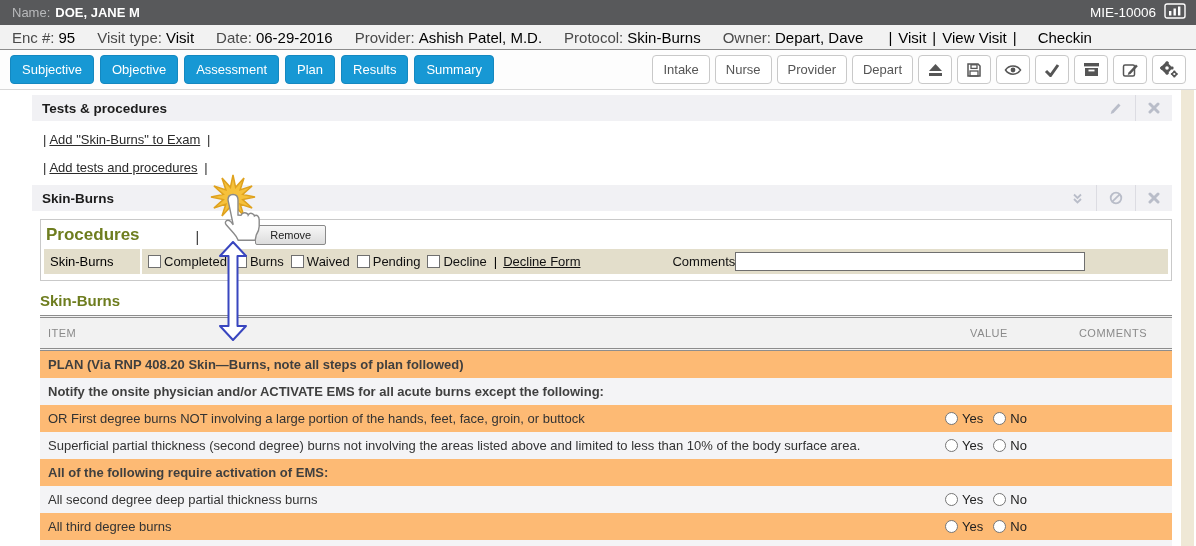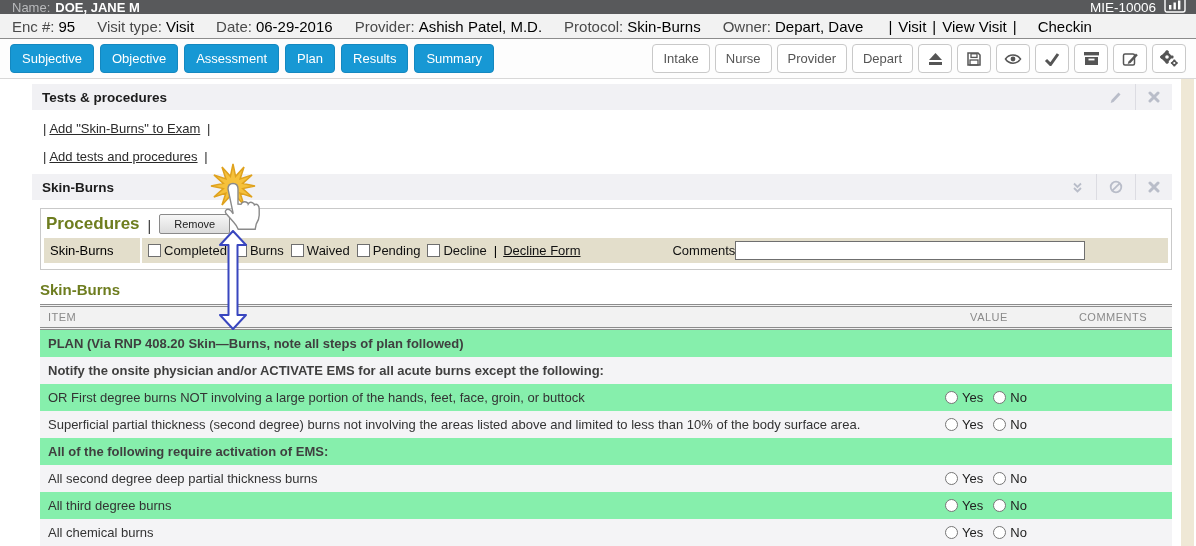--- a/index.html
+++ b/index.html
@@ -1,21 +1,21 @@
 <!DOCTYPE html>
 <html><head>
 <meta charset="utf-8">
 <style>
   * { margin:0; padding:0; box-sizing:border-box; }
   html,body { background:#fff; }
   body { font-family:"Liberation Sans", sans-serif; }
   .app { position:relative; width:1196px; height:546px; overflow:hidden; background:#fff; }
 
   
-  .titlebar { height:14px; background:#58595b; display:flex; align-items:center; padding:0 10px 0 12px; }
+  .titlebar { height:25px; background:#58595b; display:flex; align-items:center; padding:0 10px 0 12px; }
   .titlebar .nlabel { color:#b9babc; font-size:13px; margin-right:5px; }
   .titlebar .pname { color:#fff; font-size:13px; font-weight:bold; }
   .titlebar .right { margin-left:auto; display:flex; align-items:center; gap:8px; }
   .titlebar .sysid { color:#fff; font-size:13.5px; }
 
   
   .encbar { height:25px; background:#f2f2f2; border-bottom:1px solid #8c8c8c; display:flex; align-items:center; padding:0 12px; font-size:15px; color:#000; }
   .encbar .fld { margin-right:22px; white-space:nowrap; }
   .encbar .fld .lbl { color:#4a4a4a; margin-right:4px; }
   .encbar .links { white-space:nowrap; }
@@ -44,44 +44,44 @@
 
   .addlink { margin:11px 0 0 8px; font-size:13px; color:#2a2a2a; }
   .addlink a { color:#2a2a2a; text-decoration:underline; cursor:pointer; }
   .addlink .pp { text-decoration:none; margin:0 3px; }
 
   .mt13 { margin-top:13px; }
   .mt10 { margin-top:10px; }
 
   
   .proc-box { margin:8px 0 0 8px; border:1px solid #c9c9c9; padding:3px 3px 6px 3px; }
-  .proc-head { display:flex; align-items:flex-end; padding:2px 0 4px 2px; }
+  .proc-head { display:flex; align-items:flex-end; padding:2px 0 4px 2px;gap:48px; }
   .proc-title { font-size:17px; font-weight:bold; color:#6e7d1f; }
   .proc-sep { font-size:14px; color:#333; margin:0 8px; }
   .btn-remove { font-size:11px; color:#222; background:linear-gradient(#f7f7f7,#dcdcdc); border:1px solid #8a8a8a; border-radius:2px; padding:3px 14px; font-family:inherit; cursor:pointer; }
   .proc-row { display:flex; gap:2px; font-size:13px; }
   .proc-cell { background:#e3decb; padding:3px 6px; display:flex; align-items:center; }
   .proc-cell.label { width:96px; flex:none; }
   .proc-cell.main { flex:1; }
   .cbgroup { display:flex; align-items:center; }
   .cbgroup .cb { width:13px; height:13px; border:1px solid #6f6f6f; background:#fff; margin-right:3px; flex:none; cursor:pointer; }
   .cbgroup .cblbl { margin-right:7px; white-space:nowrap; color:#111; }
   .decline-form { text-decoration:underline; color:#111; cursor:pointer; white-space:nowrap; }
   .dsep { margin:0 6px 0 0; }
   .comments-lbl { margin-left:92px; white-space:nowrap; color:#111; }
   .comments-input { width:350px; height:19px; border:1px solid #6f6f6f; background:#fff; font-family:inherit; font-size:12px; padding:0 3px; }
 
   
   .green-head { margin:11px 0 0 8px; font-size:15px; font-weight:bold; color:#6e7d1f; }
   .itable { margin:6px 0 0 8px; }
-  .thead { display:flex; align-items:center; background:#f2f2f2; border-top:3px double #8d8d8d; border-bottom:3px double #8d8d8d; height:26px; font-size:11px; letter-spacing:.5px; color:#8a8a8a; }
+  .thead { display:flex; align-items:center; background:#f2f2f2; border-top:3px double #8d8d8d; border-bottom:3px double #8d8d8d; height:36px; font-size:11px; letter-spacing:.5px; color:#8a8a8a; }
   .c-item { flex:1; padding-left:8px; }
   .c-value { width:130px; flex:none; display:flex; justify-content:center; align-items:center; }
   .c-comments { width:118px; flex:none; display:flex; justify-content:center; align-items:center; }
-  .trow { display:flex; align-items:center; min-height:27px; font-size:13px; color:#333; background:#86efac; }
+  .trow { display:flex; align-items:center; min-height:27px; font-size:13px; color:#333; background:#fdba74; }
   .trow:nth-child(even) { background:#f4f4f6; }
   .trow.bold .c-item { font-weight:bold; color:#3f3f3f; }
   .radio-group { display:flex; align-items:center; gap:4px;text-align:right; }
   .radio { width:13px; height:13px; border:1px solid #767676; border-radius:50%; background:#fff; flex:none; cursor:pointer; }
   .rlbl { font-size:13px; color:#222; margin-right:6px; }
 
   
   .overlay { position:absolute; pointer-events:none; }
 </style>
 </head>

